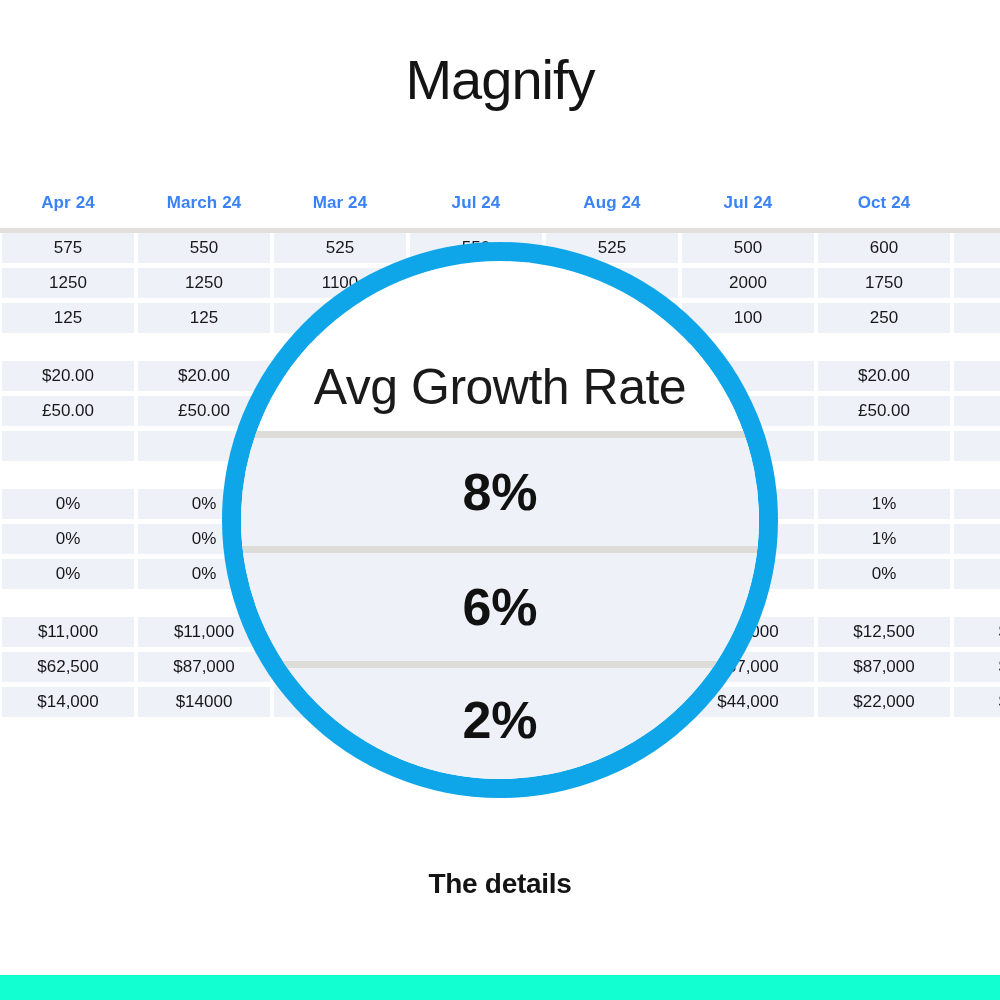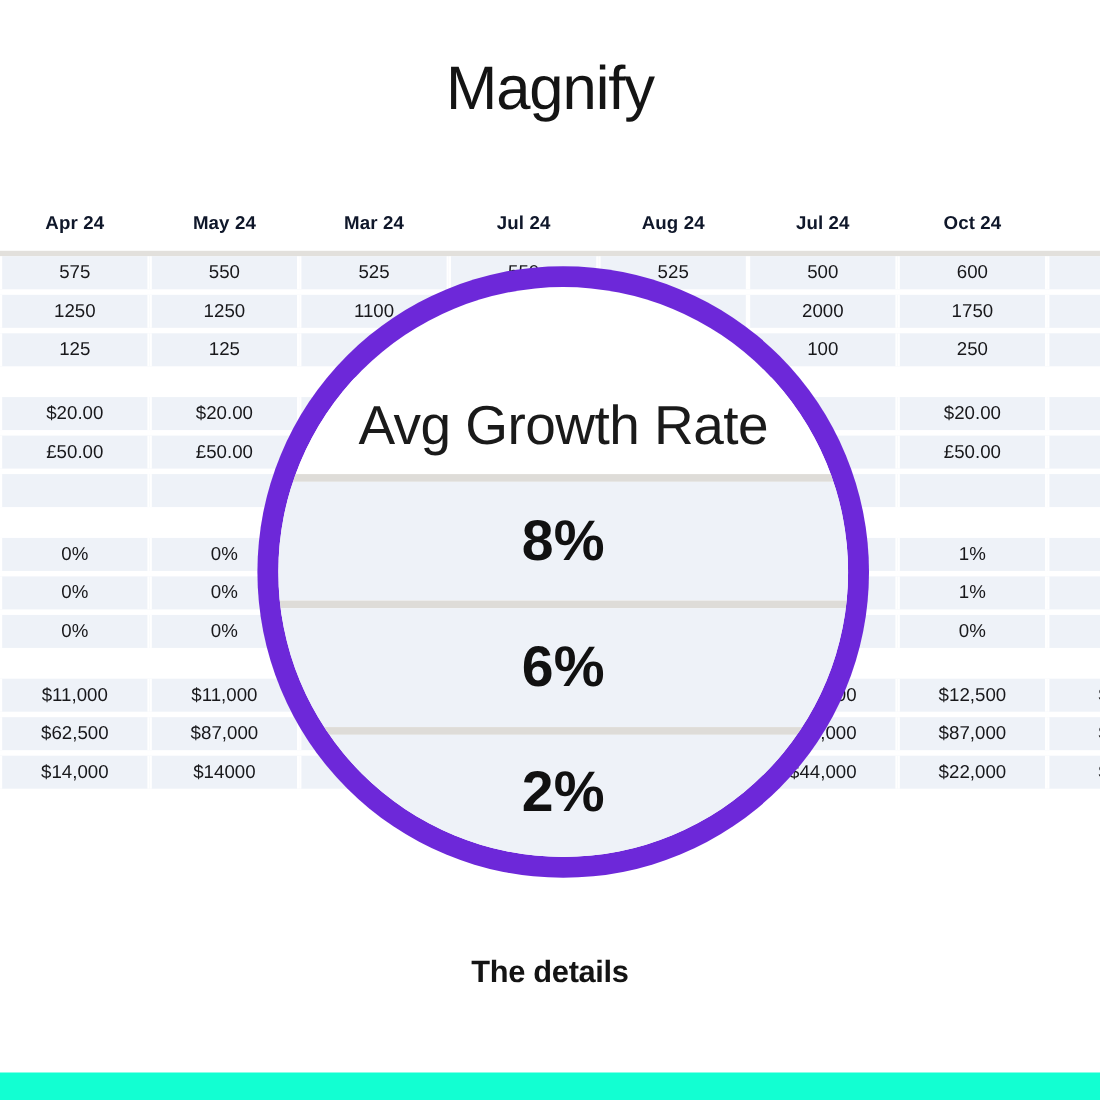--- a/index.html
+++ b/index.html
@@ -46,21 +46,21 @@
     width: 1000px;
     height: 45px;
     display: flex;
   }
   .header-cell {
     width: 136px;
     flex: 0 0 136px;
     text-align: center;
     font-size: 17px;
     font-weight: 700;
-    color: #0f172a;
+    color: #3b82f6;
     line-height: 45px;
     letter-spacing: 0.1px;
   }
 
   .header-rule {
     position: absolute;
     top: 48px;
     left: 0;
     width: 1000px;
     height: 5px;
@@ -93,26 +93,26 @@
     border-left: 2px solid #ffffff;
     border-right: 2px solid #ffffff;
     white-space: nowrap;
     overflow: hidden;
   }
   .cell.empty { color: transparent; }
 
   
   .magnifier {
     position: absolute;
-    left: 234px;
+    left: 222px;
     top: 242px;
     width: 556px;
     height: 556px;
     border-radius: 50%;
-    background: #6d28d9;
+    background: #0ea5e9;
     overflow: hidden;
     box-sizing: border-box;
   }
   .magnifier-inner {
     position: absolute;
     left: 19px;
     top: 19px;
     width: 518px;
     height: 518px;
     border-radius: 50%;
@@ -186,21 +186,21 @@
   }
 </style>
 </head>
 <body>
 
 <div class="page-title">Magnify</div>
 
 <div class="sheet">
   <div class="header-row">
       <div class="header-cell">Apr 24</div>
-      <div class="header-cell">May 24</div>
+      <div class="header-cell">March 24</div>
       <div class="header-cell">Mar 24</div>
       <div class="header-cell">Jul 24</div>
       <div class="header-cell">Aug 24</div>
       <div class="header-cell">Jul 24</div>
       <div class="header-cell">Oct 24</div>
       <div class="header-cell">Nov</div>
     </div>
   <div class="header-rule"></div>
   <div class="grid-body">
       <div class="row-group">

